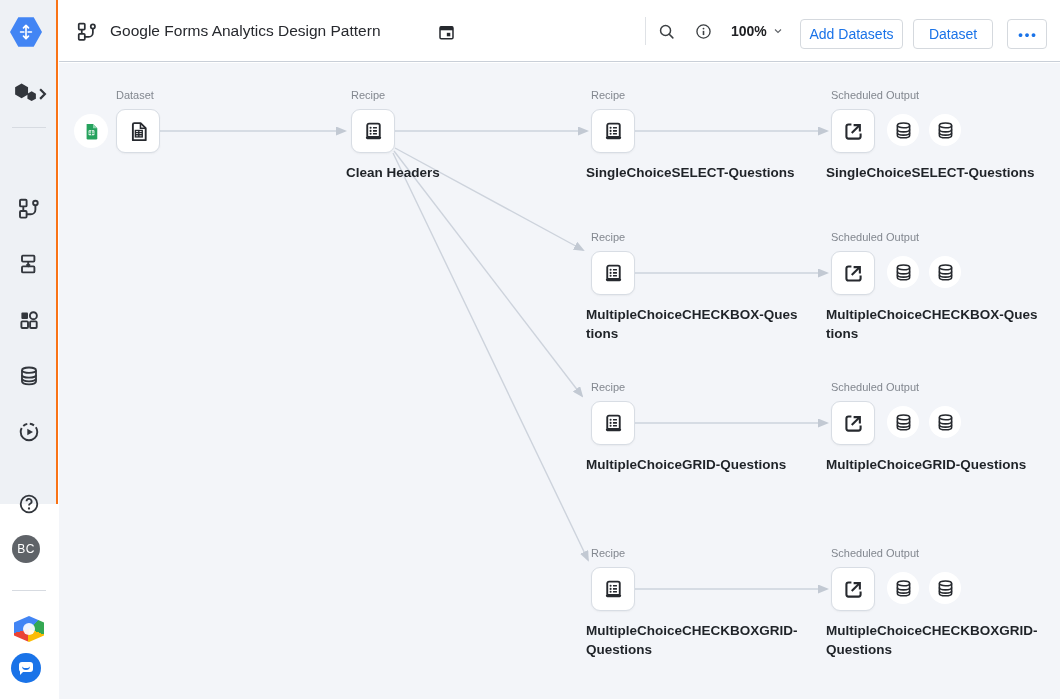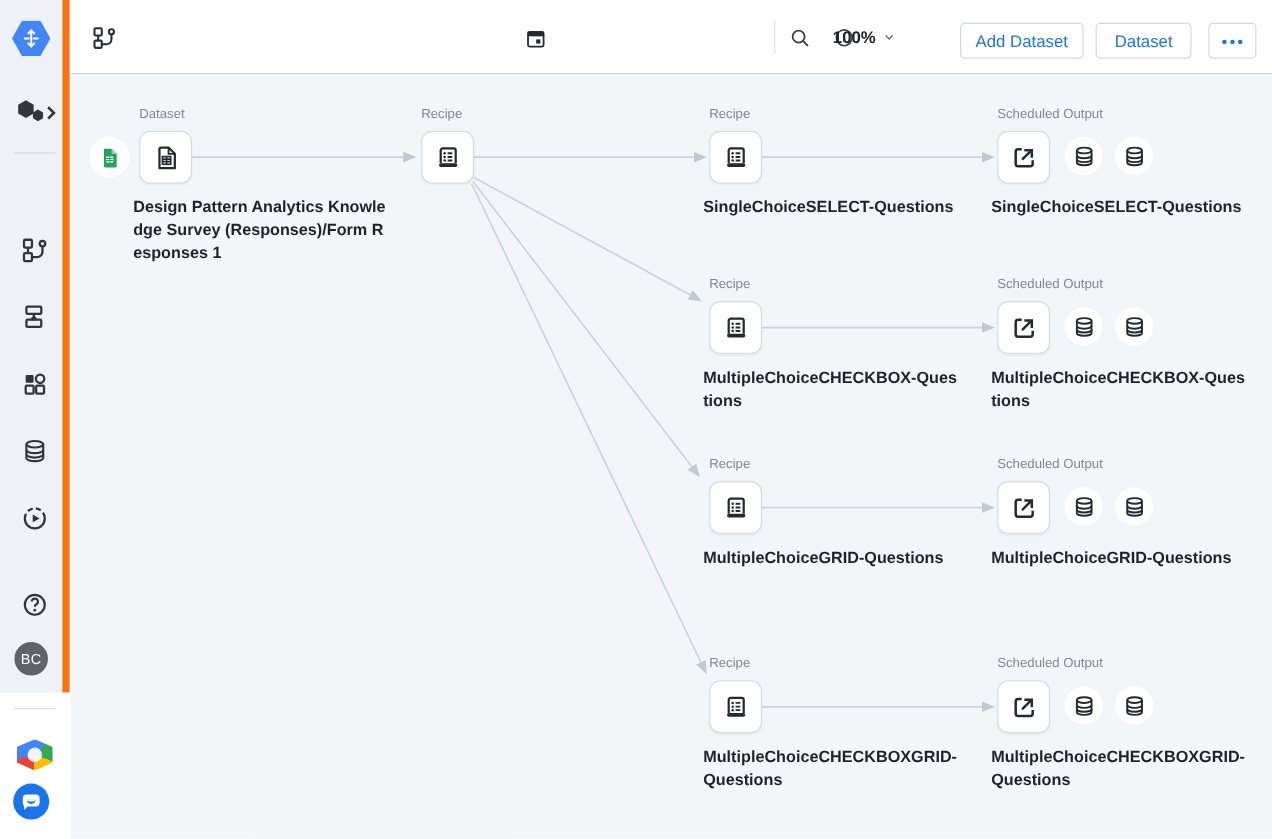--- a/index.html
+++ b/index.html
@@ -6,21 +6,21 @@
   :root{
     --accent:#1a73e8; --ink:#202124; --muted:#82878f; --edge:#cdd3dc;
     --canvas:#f3f5f9; --sidebar:#eef1f5; --sheets:#26a25d; --node_border:#d8dde4;
     --icon:#26292e; --avatar_bg:#5f6368;
   }
   *{box-sizing:border-box;margin:0;padding:0}
   body{margin:0;background:#fff;font-family:"Liberation Sans","DejaVu Sans",sans-serif;-webkit-font-smoothing:antialiased}
   .app{position:relative;width:1060px;height:699px;overflow:hidden;background:#fff}
 
   
-  .sidebar{position:absolute;left:0;top:0;width:58px;height:577px;background:var(--sidebar);border-right:6px solid #f97316}
+  .sidebar{position:absolute;left:0;top:0;width:58px;height:504px;background:var(--sidebar);border-right:2px solid #f97316}
   .sb-item{position:absolute;display:flex;align-items:center;justify-content:center;cursor:pointer}
   .logo{left:10px;top:16px;width:32px;height:32px;border-radius:4px;
         background:#4285f4;clip-path:polygon(26% 4%,74% 4%,100% 50%,74% 96%,26% 96%,0 50%)}
   .logo svg{width:20px;height:20px}
   .sb-div{position:absolute;left:12px;width:34px;height:1px;background:#d7dbe1}
   .ic24{width:24px;height:24px}
   .avatar{left:12px;top:535px;width:28px;height:28px;border-radius:50%;background:var(--avatar_bg);
           color:#fff;font-size:12px;font-weight:500;letter-spacing:.3px}
   .gcp{left:14px;top:616px;width:30px;height:26px;
        clip-path:polygon(50% 0,100% 25%,100% 75%,50% 100%,0 75%,0 25%);
@@ -30,21 +30,21 @@
   .chat .bubble{position:absolute;left:8px;top:9px;width:14px;height:10px;border-radius:3px;background:#fff}
   .chat .tail{position:absolute;left:9px;top:18px;width:0;height:0;border-left:4px solid #fff;border-bottom:4px solid transparent}
   .chat .smile{position:absolute;left:11px;top:13px;width:8px;height:4px;border-bottom:2px solid var(--accent);border-radius:0 0 6px 6px}
 
   
   .header{position:absolute;left:59px;top:0;width:1001px;height:62px;background:#fff;border-bottom:1px solid #c9cfd8}
   .header .abs{position:absolute}
   .title{left:51px;top:0;height:62px;display:flex;align-items:center;font-size:15.5px;color:#27292e}
   .nextrun{left:403px;top:0;height:62px;display:flex;align-items:center;font-size:14.5px;color:var(--ink)}
   .hdiv{left:586px;top:17px;width:1px;height:28px;background:#dfe2e6}
-  .zoomctl{left:635px;top:0;height:62px;display:flex;align-items:center;gap:5px;cursor:pointer}
+  .zoomctl{left:672px;top:0;height:62px;display:flex;align-items:center;gap:5px;cursor:pointer}
   .zoomctl .pct{font-size:14px;font-weight:600;color:var(--ink)}
   .btn{position:absolute;top:19px;height:30px;display:flex;align-items:center;justify-content:center;
        background:#fff;border:1px solid #d5d9de;border-radius:4px;color:var(--accent);
        font-size:14px;font-weight:500;cursor:pointer;white-space:nowrap}
   .btn-add{left:741px;width:103px}
   .btn-schedule{left:854px;width:80px}
   .btn-more{left:948px;width:40px;font-size:13px;font-weight:700;letter-spacing:2px;padding-left:2px}
 
   
   .canvas{position:absolute;left:59px;top:63px;width:1001px;height:636px;background:var(--canvas)}
@@ -220,20 +220,21 @@
       <span class="smile"></span>
     </div>
   </aside>
 
   <header class="header">
     <div class="abs" style="left:17px;top:21px;color:#2b2f35">
       <svg style="width:22px;height:22px">
           <use href="#i-flow"></use>
         </svg>
     </div>
+    <div class="abs title">Google Forms Analytics Design Pattern</div>
 
     <div class="abs" style="left:378px;top:23px;color:#26292e">
       <svg style="width:19px;height:19px">
           <use href="#i-cal"></use>
         </svg>
     </div>
 
     <div class="abs hdiv"></div>
 
     <div class="abs" style="left:598px;top:22px;color:#3c4043;cursor:pointer">
@@ -247,21 +248,21 @@
         </svg>
     </div>
 
     <div class="abs zoomctl">
       <span class="pct">100%</span>
       <svg style="width:12px;height:12px;color:#5f6368">
           <use href="#i-chevdown"></use>
         </svg>
     </div>
 
-    <button class="btn btn-add">Add Dataset</button>
+    <button class="btn btn-add">Add Datasets</button>
     <button class="btn btn-schedule">Dataset</button>
     <button class="btn btn-more">•••</button>
   </header>
 
   <main class="canvas">
 
     <svg class="edges" width="1001" height="636" viewBox="0 0 1001 636">
       <defs>
         <marker id="arrow" markerWidth="11" markerHeight="9" refX="9" refY="4.5" orient="auto" markerUnits="userSpaceOnUse">
           <path d="M0 0 L11 4.5 L0 9 Z" fill="#c2c9d3"></path>
@@ -284,28 +285,28 @@
     <div class="circ sheets" style="left:15px;top:51px">
       <svg>
           <use href="#i-sheets"></use>
         </svg>
     </div>
     <div class="node" style="left:57px;top:46px;color:var(--icon)">
       <svg>
           <use href="#i-filetable"></use>
         </svg>
     </div>
-    <div class="nname" style="left:52px;top:100px;width:213px">Design Pattern Analytics Knowledge Survey (Responses)/Form Responses 1</div>
 
     <div class="ntype" style="left:292px;top:26px">Recipe</div>
     <div class="node" style="left:292px;top:46px;color:var(--icon)">
       <svg>
           <use href="#i-recipe"></use>
         </svg>
     </div>
+    <div class="nname" style="left:287px;top:100px;width:160px">Clean Headers</div>
 
     <div class="ntype" style="left:532px;top:26px">Recipe</div>
     <div class="node" style="left:532px;top:46px;color:var(--icon)">
         <svg>
           <use href="#i-recipe"></use>
         </svg>
       </div>
     <div class="nname" style="left:527px;top:100px;width:212px">SingleChoiceSELECT-Questions</div>
     <div class="ntype" style="left:772px;top:26px">Scheduled Output</div>
     <div class="node" style="left:772px;top:46px;color:var(--icon)">

